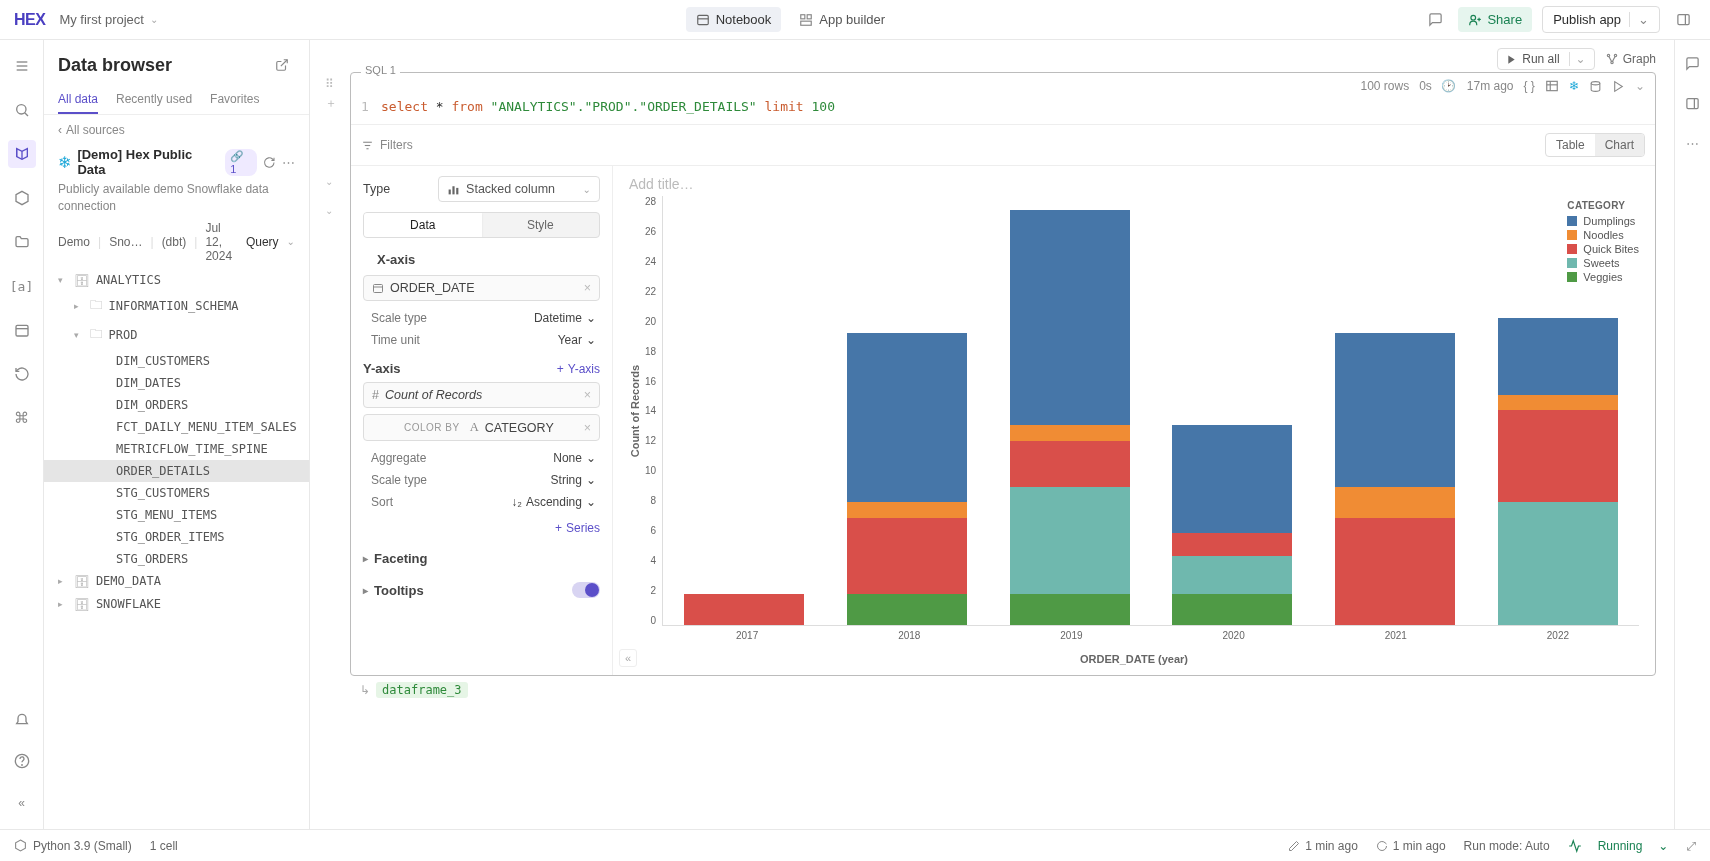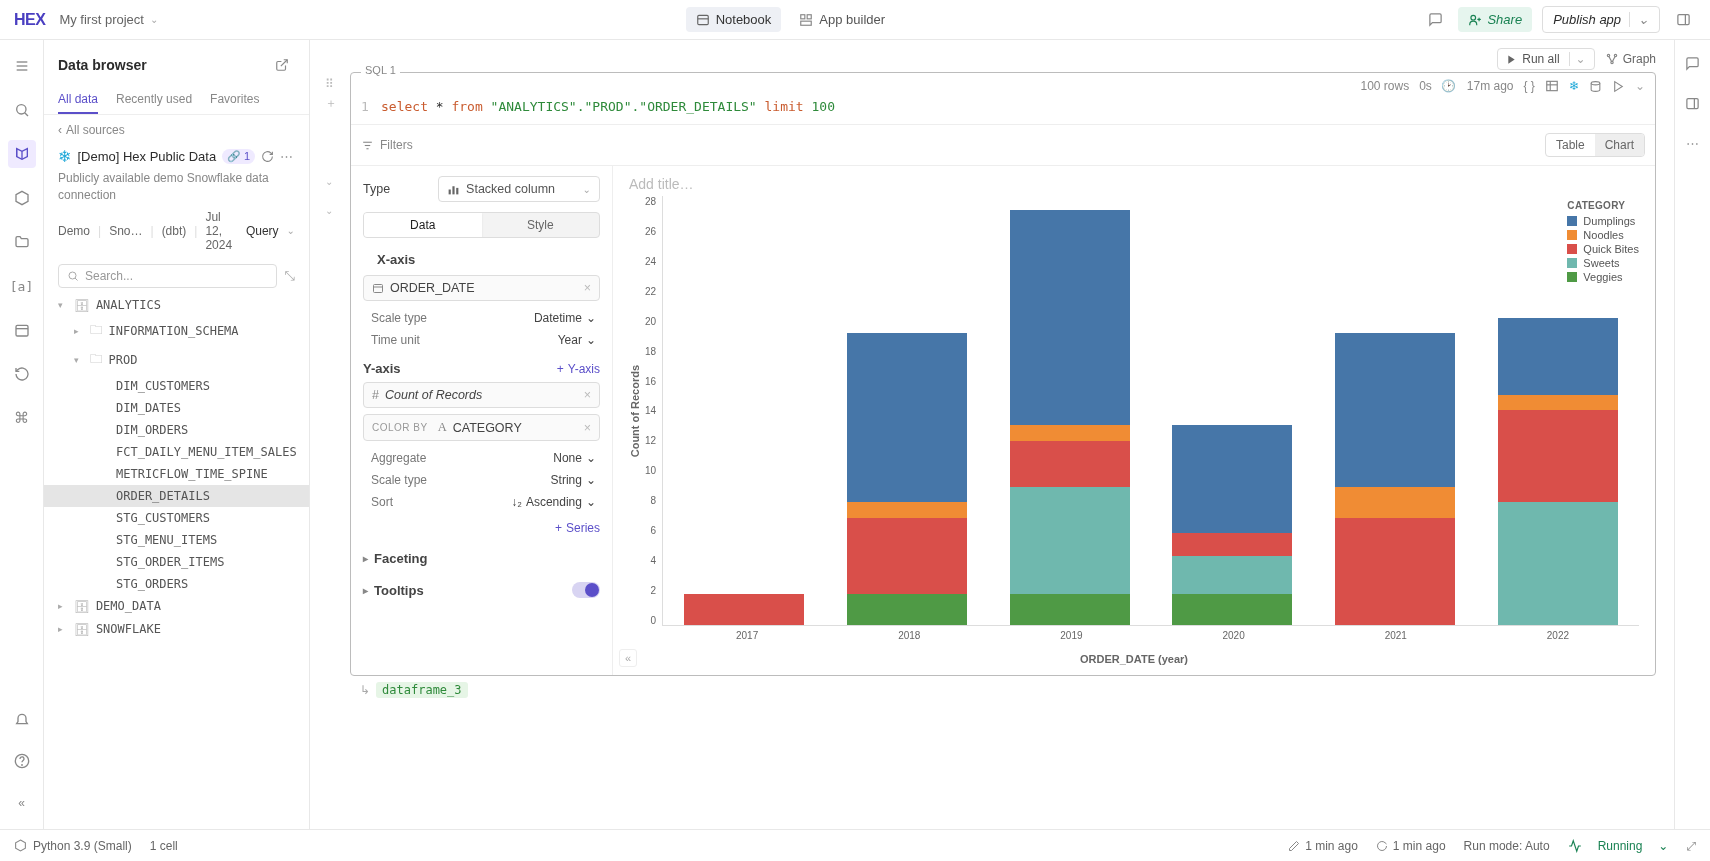--- a/index.html
+++ b/index.html
@@ -5,44 +5,44 @@
 * { box-sizing: border-box; margin: 0; padding: 0; }
 body { font-family: -apple-system, BlinkMacSystemFont, 'Segoe UI', sans-serif; font-size: 13px; color: #2c2c2c; background: #fff; overflow: hidden; width: 1710px; height: 861px; }
 
 
 .topbar { height: 40px; display: flex; align-items: center; padding: 0 14px; border-bottom: 1px solid #e8e8e8; }
 .logo { font-weight: 900; letter-spacing: -0.5px; font-size: 16px; color: #4a3fc1; margin-right: 14px; }
 .project-name { color: #646464; display: flex; align-items: center; gap: 6px; cursor: pointer; }
 .topbar-center { flex: 1; display: flex; justify-content: center; gap: 8px; }
 .tab-btn { display: flex; align-items: center; gap: 6px; padding: 5px 10px; border-radius: 4px; color: #555; cursor: pointer; }
 .tab-btn.active { background: #eef0f5; color: #333; }
-.topbar-right { display: flex; align-items: center; gap: 10px; font-style: italic; }
+.topbar-right { display: flex; align-items: center; gap: 10px; }
 .share-btn { display: flex; align-items: center; gap: 5px; padding: 5px 10px; border-radius: 4px; background: #e6f5ee; color: #1a8253; cursor: pointer; }
 .publish-btn { display: flex; align-items: center; padding: 5px 10px; border: 1px solid #ddd; border-radius: 4px; cursor: pointer; }
 .publish-chev { border-left: 1px solid #ddd; padding-left: 8px; margin-left: 8px; color: #888; }
 .icon-btn { width: 26px; height: 26px; display: flex; align-items: center; justify-content: center; color: #777; cursor: pointer; border-radius: 4px; }
 
 
 .main { display: flex; height: calc(100% - 40px - 32px); }
 .left-rail { width: 44px; border-right: 1px solid #e8e8e8; display: flex; flex-direction: column; align-items: center; padding-top: 12px; gap: 16px; }
 .left-rail .rail-icon { width: 28px; height: 28px; display: flex; align-items: center; justify-content: center; color: #888; cursor: pointer; border-radius: 4px; font-size: 16px; }
 .left-rail .rail-icon.active { background: #efeaff; color: #5b4fc9; }
 .left-rail-bottom { margin-top: auto; margin-bottom: 12px; display: flex; flex-direction: column; gap: 14px; align-items: center; }
 
 .sidebar { width: 266px; border-right: 1px solid #e8e8e8; display: flex; flex-direction: column; }
 .sb-header { padding: 12px 14px 8px; display: flex; justify-content: space-between; align-items: center; }
-.sb-title { font-weight: 600; font-size: 14px; }
+.sb-title { font-weight: 600; font-size: 18px; }
 .sb-tabs { display: flex; gap: 18px; padding: 0 14px; border-bottom: 1px solid #eee; font-size: 12px; }
 .sb-tab { padding: 6px 0; cursor: pointer; color: #888; }
 .sb-tab.active { color: #5b4fc9; border-bottom: 2px solid #5b4fc9; font-weight: 500; }
 .sb-back { padding: 8px 14px; color: #888; font-size: 12px; display: flex; align-items: center; gap: 4px; cursor: pointer; }
 .sb-conn { padding: 2px 14px 6px; }
 .conn-row { display: flex; align-items: center; gap: 6px; }
 .snow-ico { color: #1fa8d8; font-size: 16px; }
-.conn-name { font-weight: 400; font-size: 13px; }
+.conn-name { font-weight: 700; font-size: 13px; }
 .conn-badge { color: #5b4fc9; font-size: 11px; background: #efeaff; padding: 1px 5px; border-radius: 8px; }
 .conn-desc { color: #888; font-size: 12px; line-height: 1.4; margin-top: 4px; }
 .conn-meta { display: flex; gap: 8px; color: #666; font-size: 12px; margin-top: 6px; align-items: center; }
 .conn-meta .query { font-weight: 500; color: #333; }
 .sb-search-row { padding: 6px 14px; display: flex; gap: 8px; align-items: center; }
 .sb-search { flex: 1; display: flex; align-items: center; gap: 6px; border: 1px solid #ddd; border-radius: 4px; padding: 4px 8px; font-size: 12px; color: #999; }
 .sb-tree { flex: 1; overflow: auto; font-size: 12.5px; padding-bottom: 10px; }
 .tree-item { display: flex; align-items: center; gap: 6px; padding: 4px 14px; cursor: pointer; color: #555; }
 .tree-item.selected { background: #e5e5e5; }
 .tree-item .chev { width: 10px; color: #aaa; font-size: 9px; }
@@ -83,21 +83,21 @@
 .tab2 div { flex: 1; text-align: center; padding: 5px 0; font-size: 12px; cursor: pointer; color: #666; }
 .tab2 .active { background: #fff; color: #222; box-shadow: 0 1px 2px rgba(0,0,0,.08); }
 .tab2 { background: #f3f3f3; }
 .section-h { font-weight: 600; font-size: 13px; margin: 8px 14px; }
 .field-chip { border: 1px solid #ddd; border-radius: 4px; padding: 5px 8px; display: flex; align-items: center; gap: 6px; margin-bottom: 6px; background: #fafafa; }
 .field-chip .x { margin-left: auto; color: #bbb; cursor: pointer; }
 .kv-row { display: flex; justify-content: space-between; align-items: center; padding: 4px 4px 4px 8px; color: #777; font-size: 12px; }
 .kv-row .val { color: #444; display: flex; align-items: center; gap: 4px; cursor: pointer; text-align: right; }
 .add-link { color: #5b4fc9; font-size: 12px; cursor: pointer; display: flex; align-items: center; gap: 4px; }
 .y-head { display: flex; justify-content: space-between; align-items: center; margin: 10px 0 6px; }
-.colorby { font-size: 10px; letter-spacing: 0.5px; color: #999; margin-right: 4px; }
+.colorby { font-size: 10px; letter-spacing: 0.5px; color: #999; margin-right: 4px; margin-left: 32px; }
 .collapse-row { display: flex; align-items: center; gap: 6px; padding: 8px 0; font-weight: 600; font-size: 13px; cursor: pointer; }
 .toggle { width: 28px; height: 16px; border-radius: 8px; background: #d8d4f2; position: relative; }
 .toggle::after { content: ''; position: absolute; right: 1px; top: 1px; width: 14px; height: 14px; border-radius: 50%; background: #5b4fc9; }
 
 
 .chart-wrap { flex: 1; padding: 10px 16px 10px 16px; position: relative; }
 .chart-title { color: #bbb; font-size: 14px; margin-bottom: 4px; }
 .chart-area { display: flex; }
 .y-axis-label { writing-mode: vertical-rl; transform: rotate(180deg); font-size: 11px; color: #666; align-self: center; margin-right: 4px; font-weight: 600; }
 .y-ticks { display: flex; flex-direction: column; justify-content: space-between; font-size: 10px; color: #666; text-align: right; padding-right: 6px; height: 430px; }
@@ -287,30 +287,20 @@
         <span>Demo</span>
         <span style="color:#ddd">|</span>
         <span>Sno…</span>
         <span style="color:#ddd">|</span>
         <span>(dbt)</span>
         <span style="color:#ddd">|</span>
         <span>Jul 12, 2024</span>
         <span class="query">Query</span>
         <span style="font-size:10px;color:#aaa">⌄</span>
       </div>
-    </div>
-    <div class="sb-search-row">
-      <div class="sb-search">
-        <svg width="12" height="12" viewBox="0 0 24 24" fill="none" stroke="#aaa" stroke-width="2">
-            <circle cx="11" cy="11" r="7"></circle>
-            <line x1="21" y1="21" x2="16" y2="16"></line>
-          </svg>
-        <span>Search...</span>
-      </div>
-      <span style="color:#aaa;cursor:pointer;font-size:13px">⤡</span>
     </div>
     <div class="sb-tree">
       <div class="tree-item">
           <span class="chev">▾</span>
           <span class="db-ico">🗄</span>
           <span class="mono">ANALYTICS</span>
         </div>
       <div class="tree-item tree-indent-1">
           <span class="chev">▸</span>
           <span class="db-ico">🗀</span>

